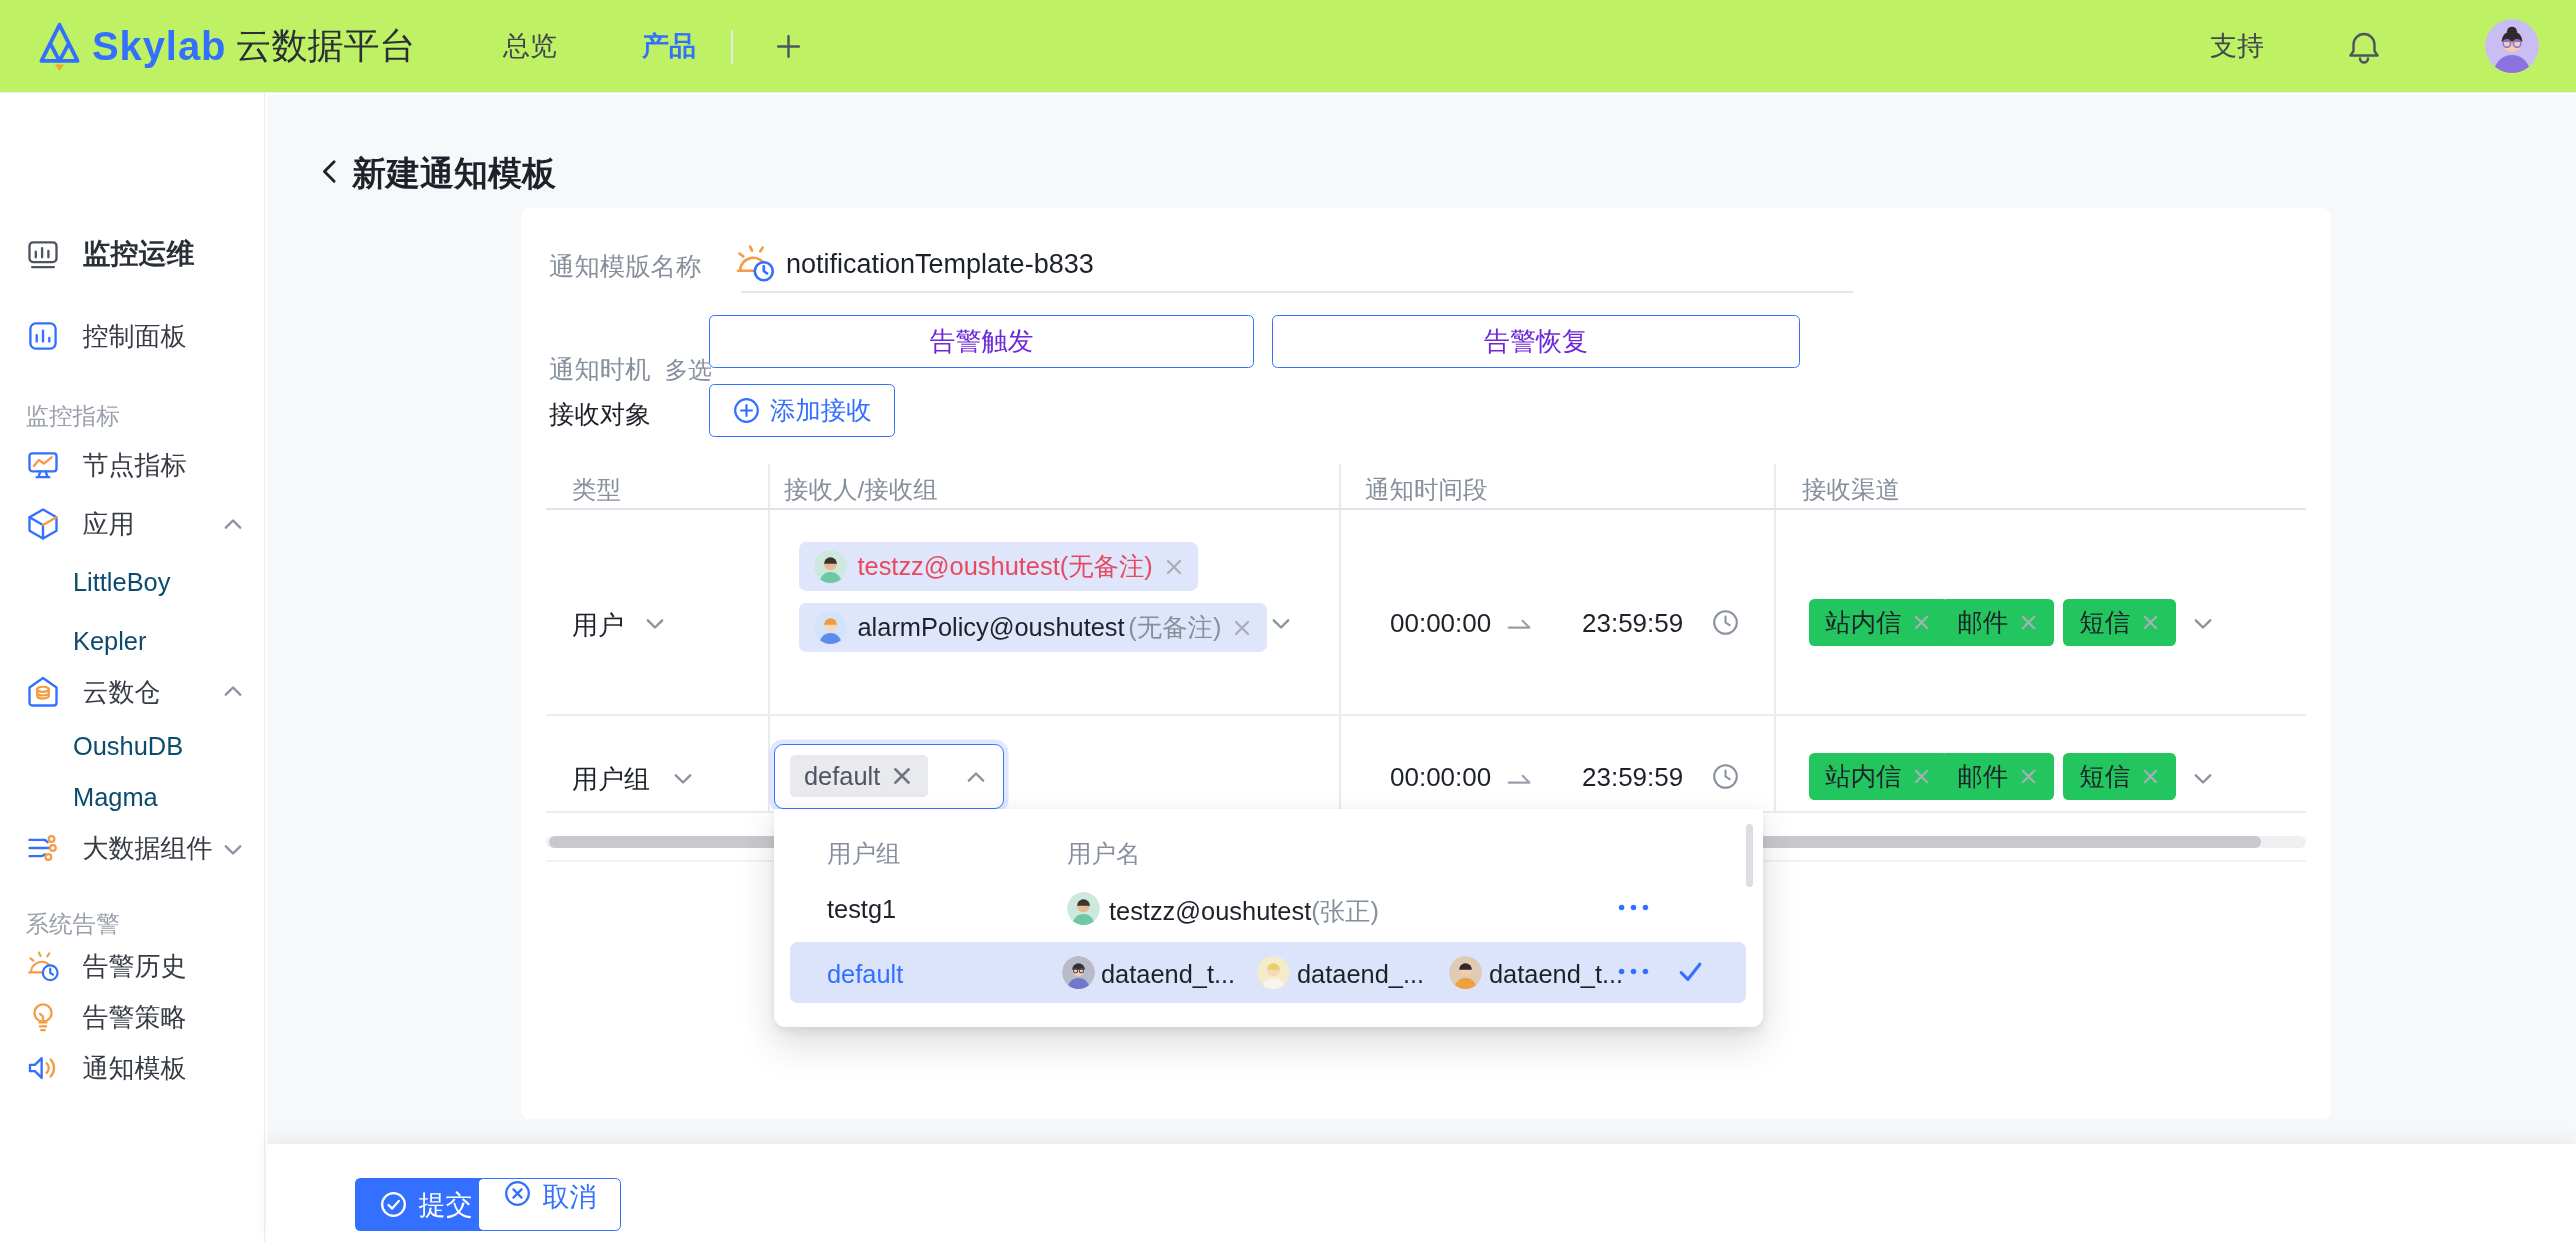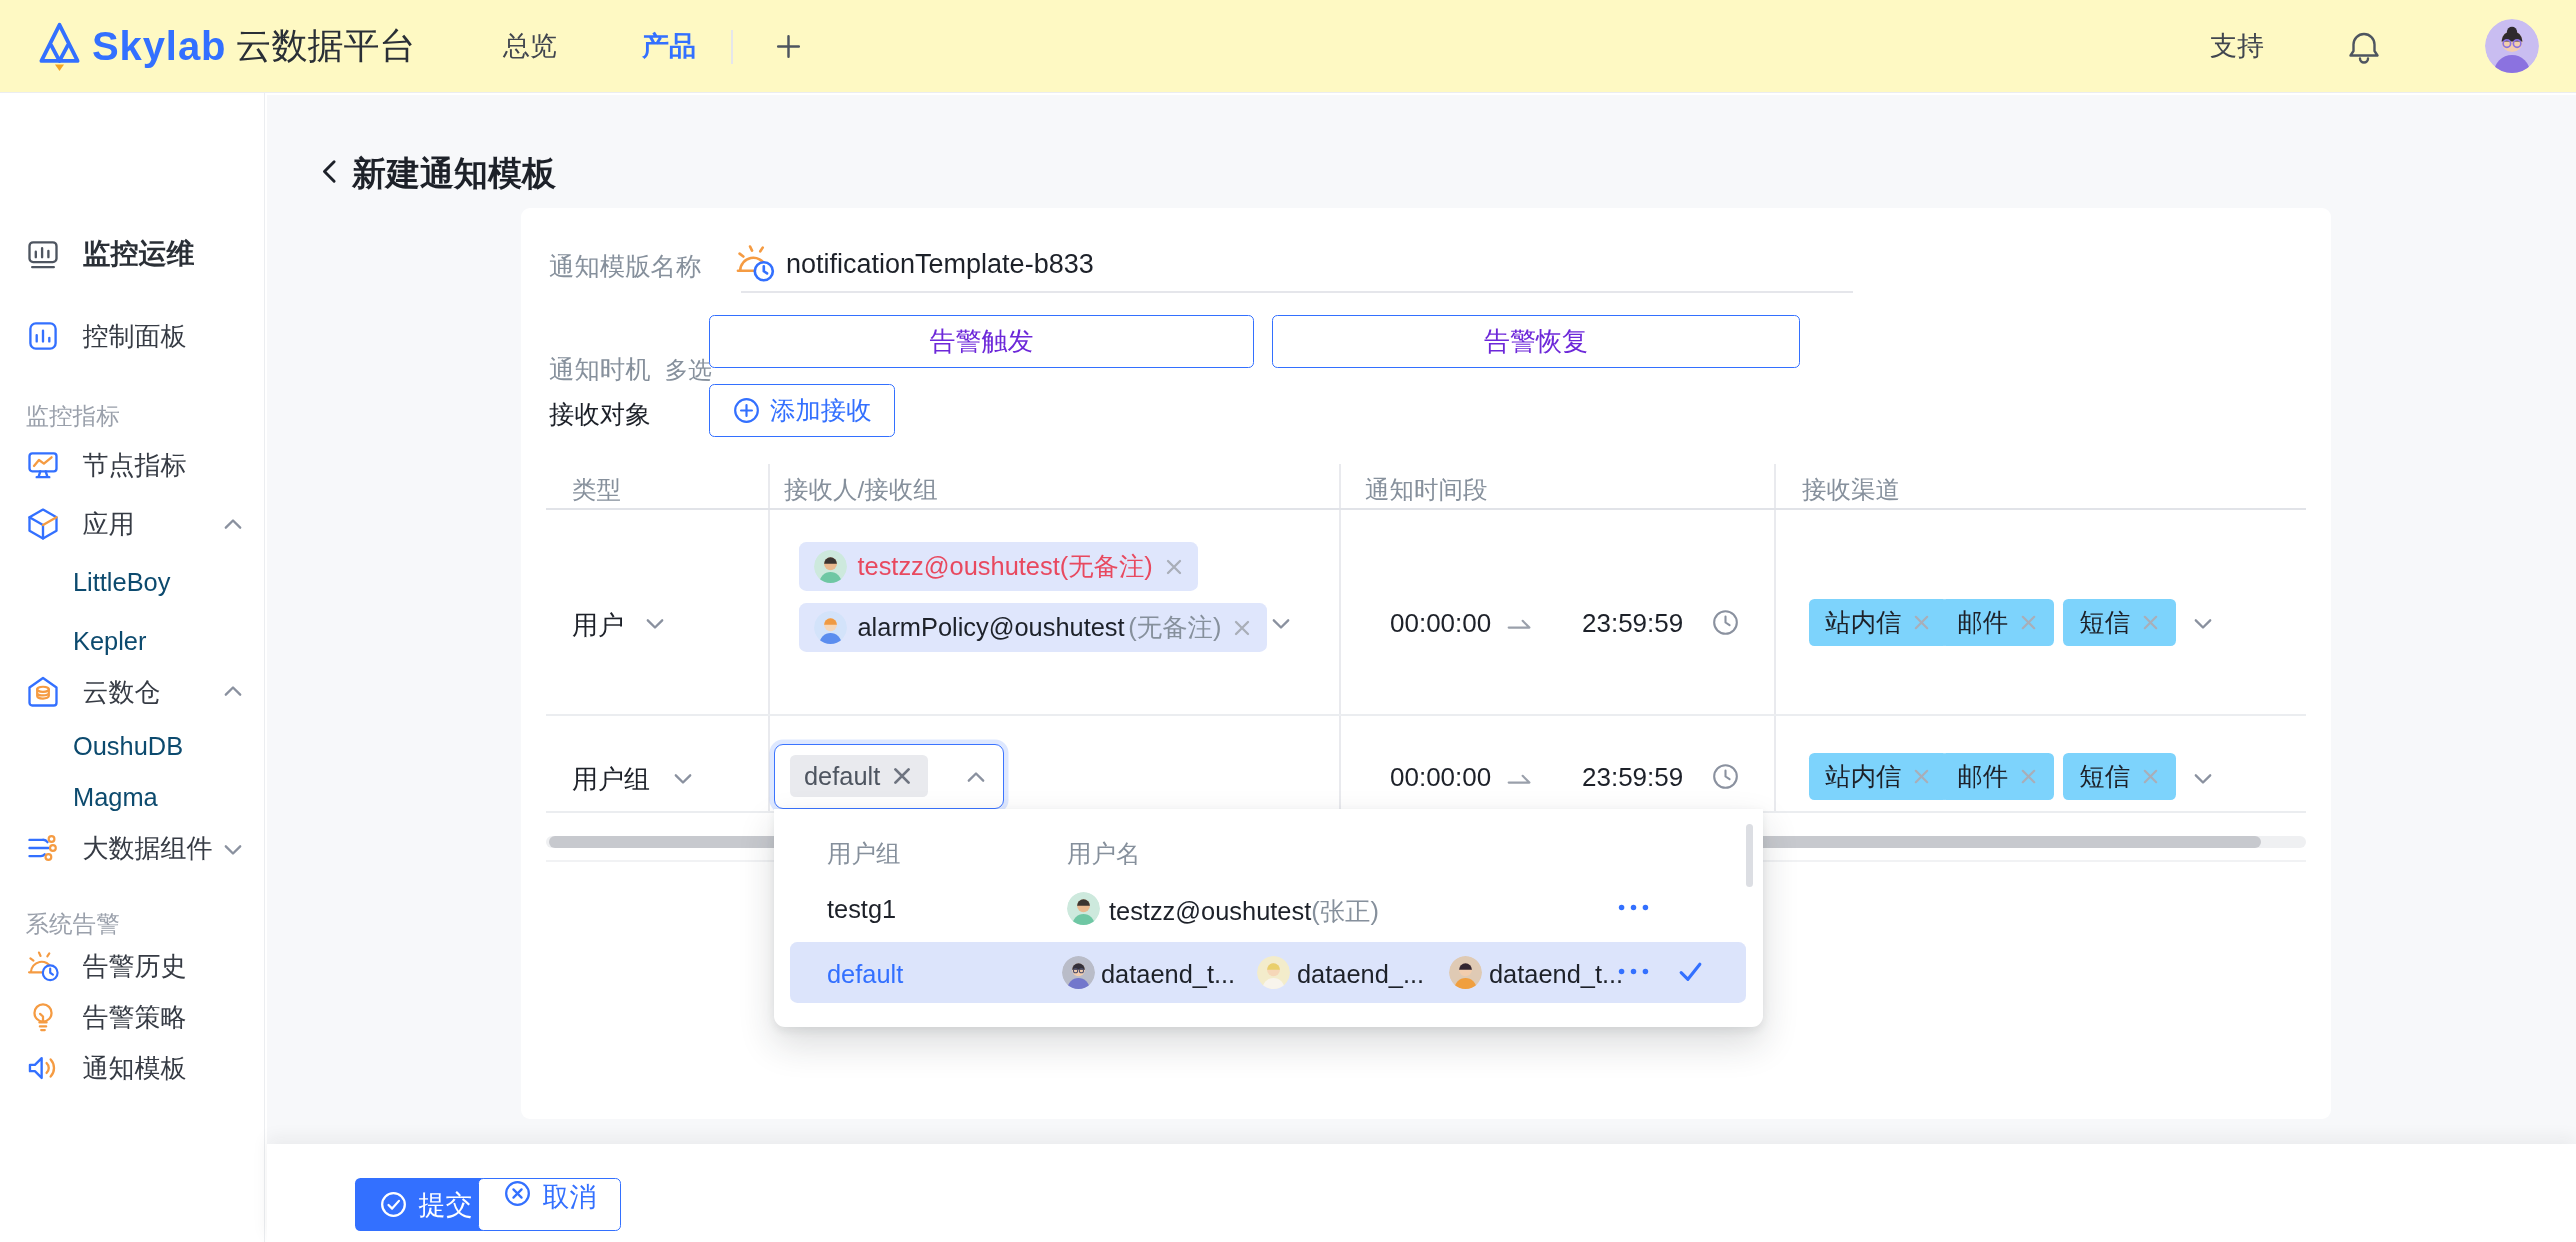--- a/index.html
+++ b/index.html
@@ -2,21 +2,21 @@
 <html style="font-size:14.5px"><head>
 <meta charset="utf-8">
 <style>
   * { box-sizing: border-box; margin: 0; padding: 0; }
   html,body { width:2576px; height:1243px; overflow:hidden; background:#fff;
     font-family:"Liberation Sans", sans-serif; color:#1d2129; }
   .app { position:relative; width:2576px; height:1243px; }
 
   
   .topbar { position:absolute; left:0; top:0; width:2576px; height:93px;
-    background:#fef9c3; border-bottom:1.8px solid #ebedf0; z-index:50; }
+    background:#bef264; border-bottom:1.8px solid #ebedf0; z-index:50; }
   .brand { position:absolute; left:36px; top:0; height:92px; display:flex; align-items:center; gap:9px; }
   .brand-name { font-size:40px; font-weight:700; color:#3370ff; letter-spacing:0.9px; }
   .brand-suffix { font-size:36px; font-weight:500; color:#2a2f36; }
   .nav-item { position:absolute; top:0; height:92px; display:flex; align-items:center;
     font-size:27px; color:#41464f; cursor:pointer; }
   .nav-item.active { color:#3370ff; font-weight:600; }
   .nav-divider { position:absolute; left:731px; top:30px; width:1.8px; height:34px; background:#e5e6eb; }
   .nav-add { position:absolute; left:773px; top:0; height:92px; display:flex; align-items:center;
     background:none; border:none; cursor:pointer; }
   .top-right-text { position:absolute; left:2210px; top:0; height:92px; display:flex; align-items:center;
@@ -62,21 +62,21 @@
   .hline { position:absolute; height:1.8px; background:#ebedf0; }
 
   .cell-text { position:absolute; font-size:26px; color:#1d2129; white-space:nowrap; }
   .chev-abs { position:absolute; cursor:pointer; }
 
   .blue-tag { position:absolute; height:49px; background:#dfe6fc; border-radius:7.3px;
     display:inline-flex; align-items:center; gap:11px; padding:0 14.5px; white-space:nowrap; }
   .blue-tag .t { font-size:25.4px; }
   .blue-tag .t.red { color:#e8495f; }
   .blue-tag .note { color:#86909c; font-size:25.4px; }
-  .gray-tag { position:absolute; height:47px; background:#7dd3fc; border-radius:5.4px;
+  .gray-tag { position:absolute; height:47px; background:#22c55e; border-radius:5.4px;
     display:inline-flex; align-items:center; gap:11px; padding:0 16.3px; font-size:25.4px; color:#1d2129; white-space:nowrap; }
 
   .time-text { position:absolute; font-size:26px; color:#1d2129; white-space:nowrap; }
 
   .group-select { position:absolute; left:253px; top:536px; width:230px; height:65px; background:#fff;
     border:1.8px solid #3b74ff; border-radius:9px; box-shadow:0 0 0 4.5px rgba(51,112,255,.16); cursor:pointer; }
   .group-select .gtag { position:absolute; left:14.5px; top:10px; height:42px; background:#e9eaee; border-radius:5.4px;
     display:inline-flex; align-items:center; gap:11px; padding:0 14.5px; font-size:25.4px; color:#4e5560; }
 
   .hscroll-track { position:absolute; left:25.4px; top:628px; width:1760px; height:11.8px; border-radius:6.3px; background:#eff0f2; }

